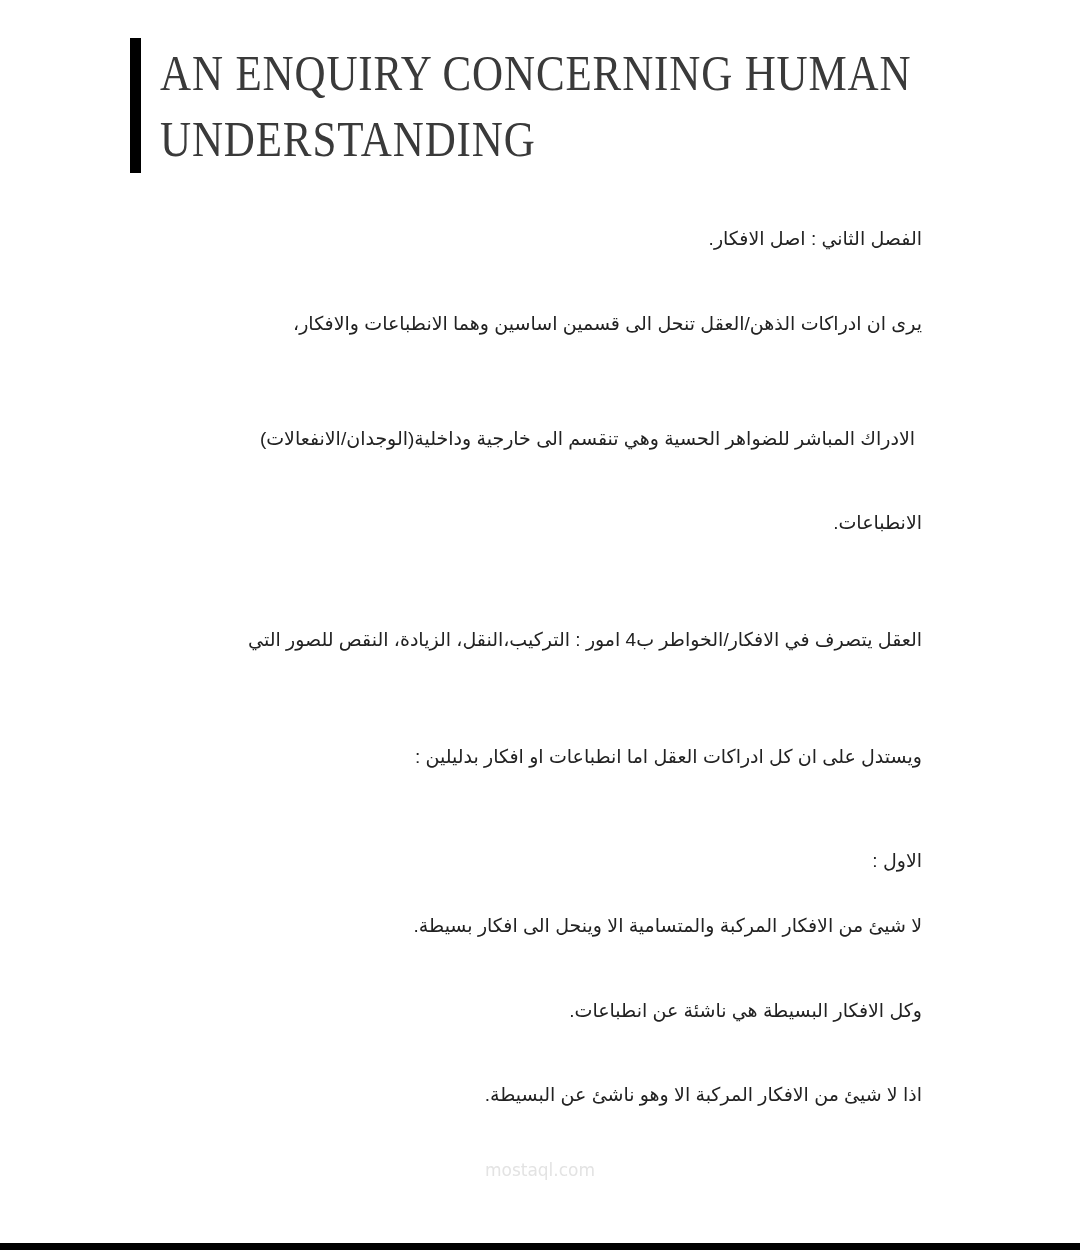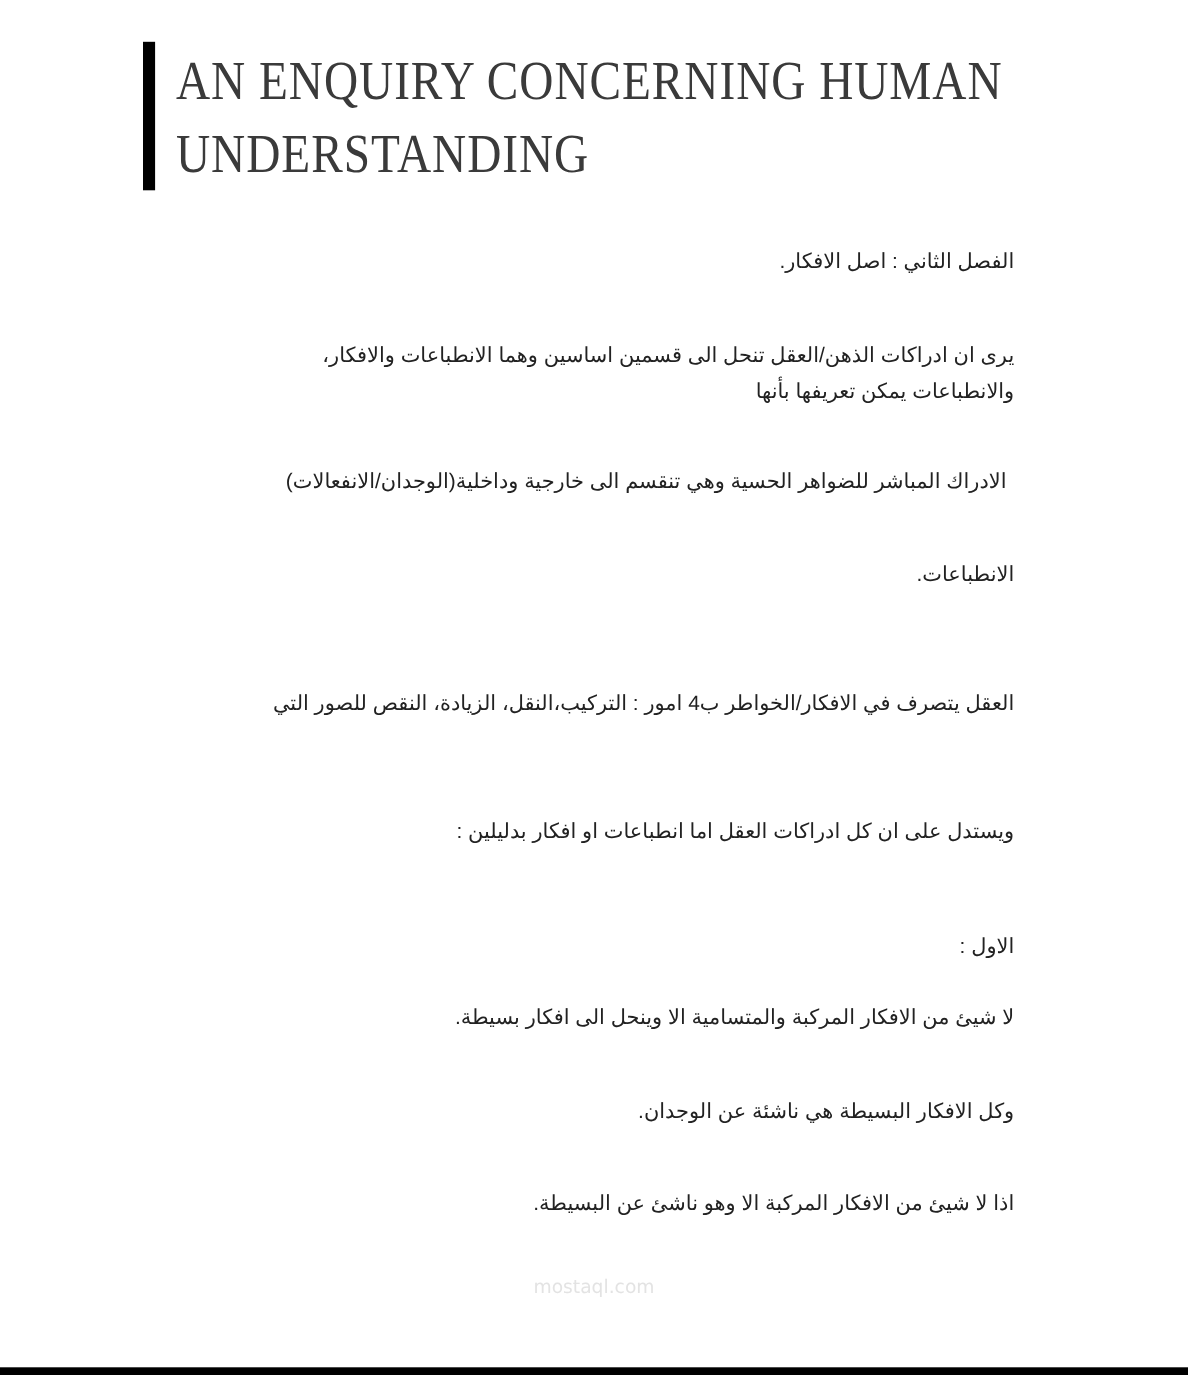--- a/index.html
+++ b/index.html
@@ -73,21 +73,20 @@
     <span class="title-line">UNDERSTANDING</span>
   </div>
 </div>
 
 <div class="para" style="top:222px;">
   <div>الفصل الثاني : اصل الافكار.</div>
 </div>
 
 <div class="para" style="top:307px;margin-left:28px;">
   <div>يرى ان ادراكات الذهن/العقل تنحل الى  قسمين اساسين وهما الانطباعات والافكار،</div>
-  <div>والانطباعات يمكن تعريفها بأنها</div>
 </div>
 
 <div class="para" style="top:422px; right:165px;">
   <div>الادراك المباشر للضواهر الحسية وهي تنقسم الى خارجية وداخلية(الوجدان/الانفعالات)</div>
 </div>
 
 <div class="para" style="top:506px;">
   <div>الانطباعات.</div>
 </div>
 
@@ -101,21 +100,21 @@
 
 <div class="para" style="top:844px;">
   <div>الاول :</div>
 </div>
 
 <div class="para" style="top:909px;">
   <div>لا شيئ من الافكار المركبة والمتسامية الا وينحل الى افكار بسيطة.</div>
 </div>
 
 <div class="para" style="top:994px;">
-  <div>وكل الافكار البسيطة هي ناشئة عن الوجدان.</div>
+  <div>وكل الافكار البسيطة هي ناشئة عن انطباعات.</div>
 </div>
 
 <div class="para" style="top:1078px;">
   <div>اذا لا شيئ من الافكار المركبة الا وهو ناشئ عن البسيطة.</div>
 </div>
 
 <div class="watermark">
   <div class="wm-en">mostaql.com</div>
 </div>
 

